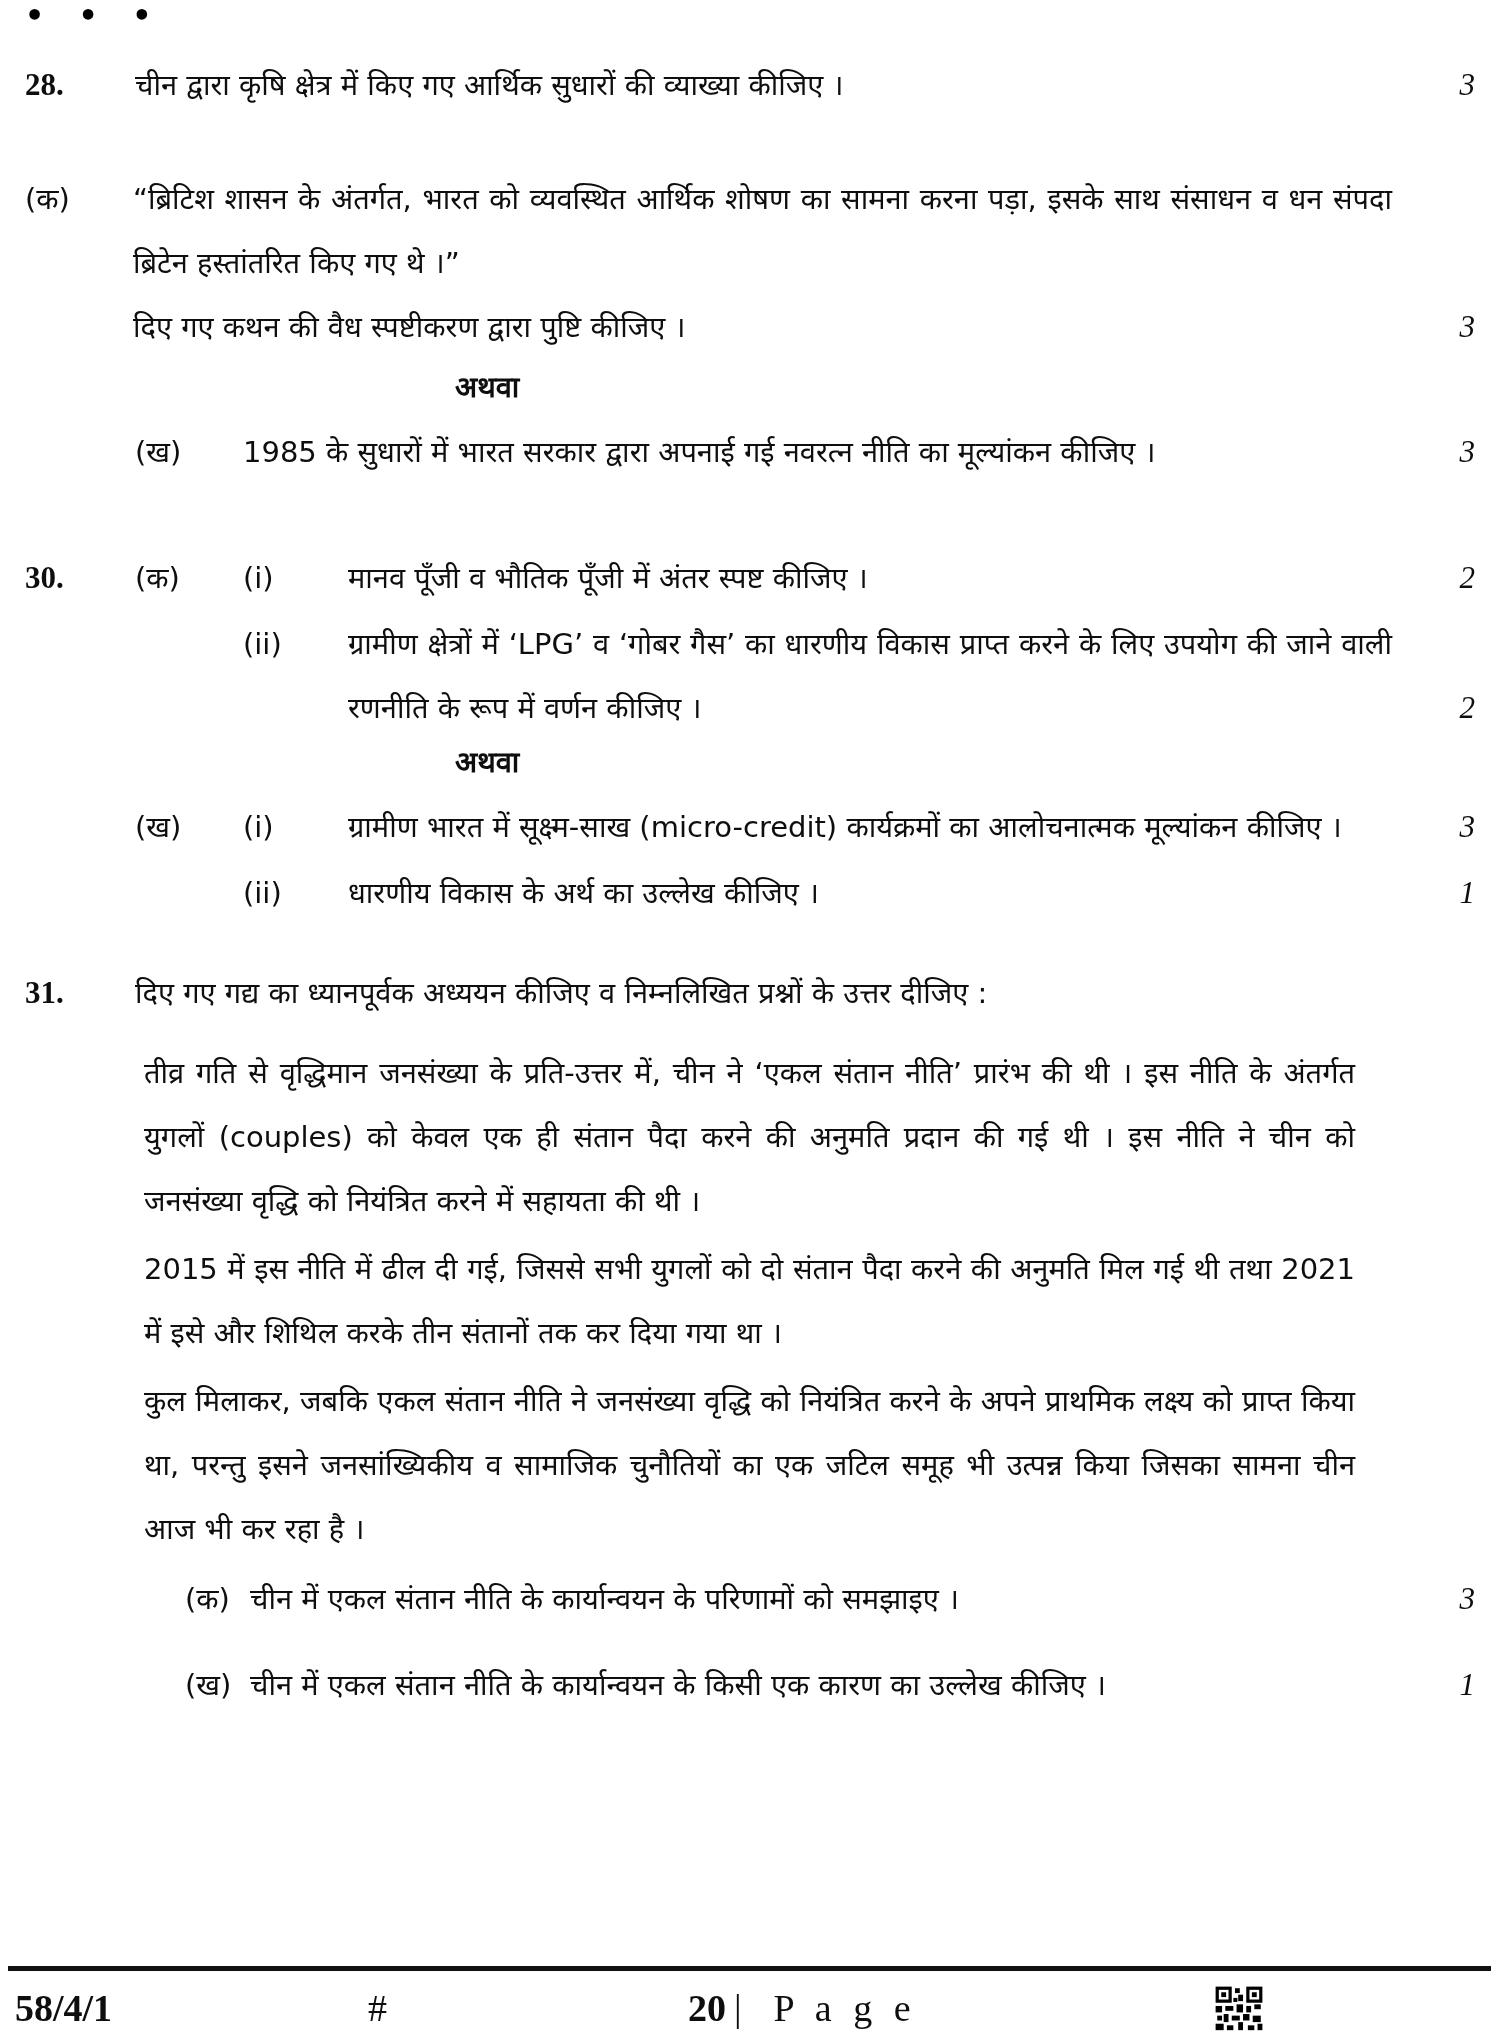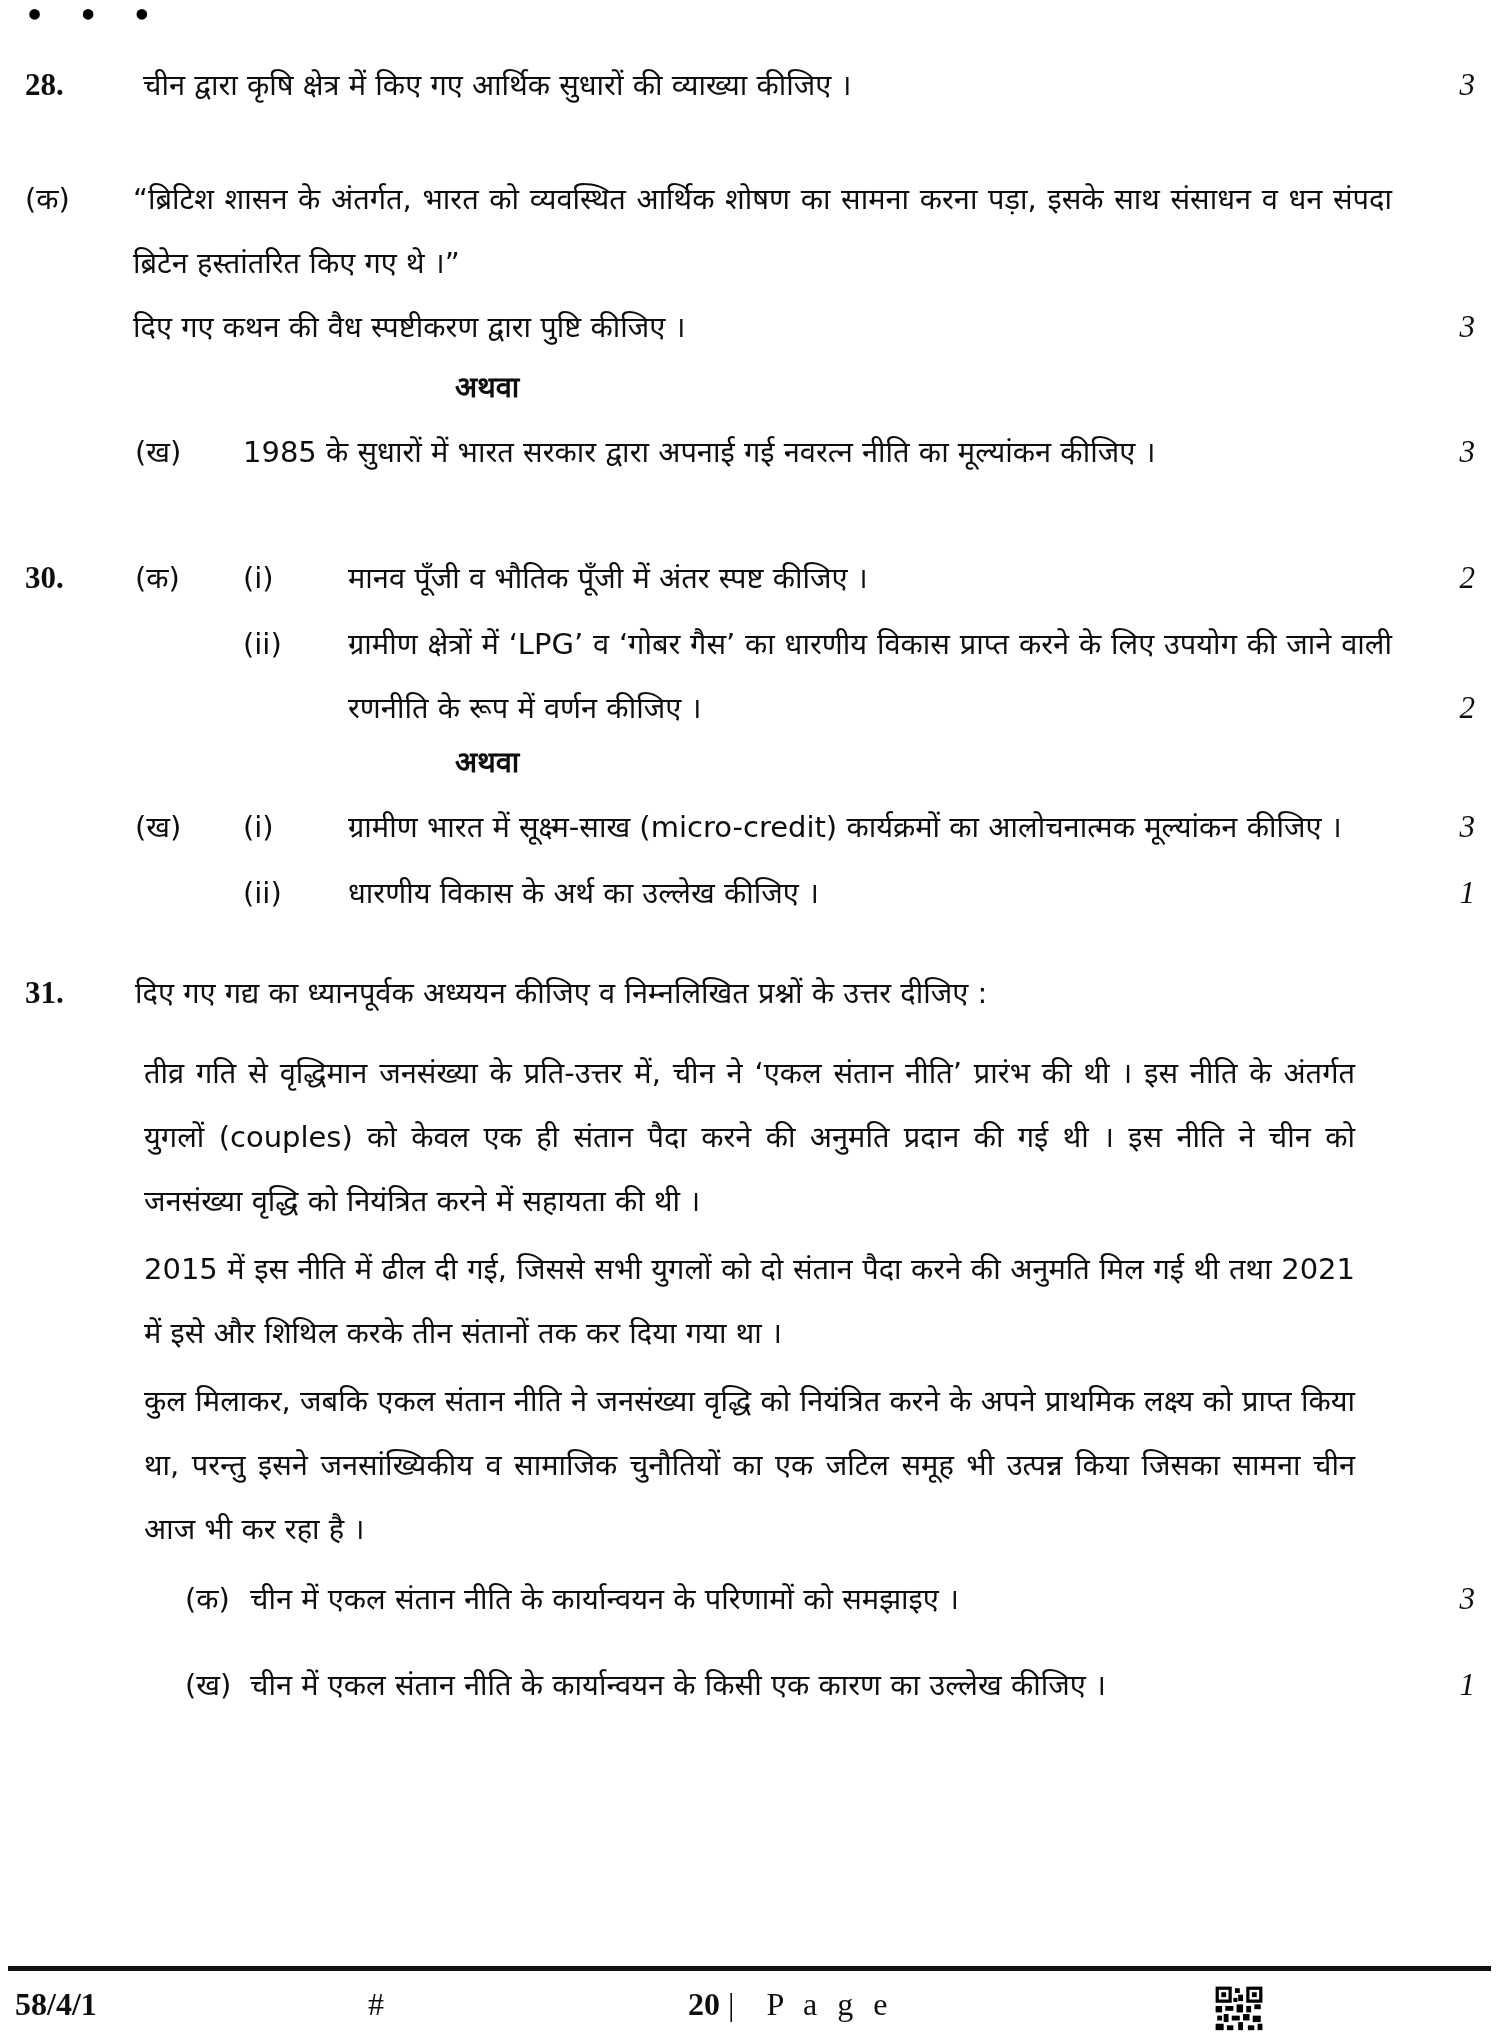--- a/index.html
+++ b/index.html
@@ -28,39 +28,39 @@
     font-family:"Liberation Serif","DejaVu Serif",serif;font-style:italic;font-size:31px;
   }
   .or-sep{font-weight:bold;margin-left:430px;line-height:45px;}
   .passage{margin-left:119px;margin-right:120px;text-align:justify;text-align-last:left;line-height:64px;}
   .q31-parts .col-marker{flex:0 0 65px;margin-left:160px;}
   .footer-rule{
     position:absolute;left:8px;right:14px;top:1966px;height:5px;background:#111;
   }
   .footer{
     position:absolute;left:0;top:1978px;width:100%;height:56px;
-    font-family:"Liberation Serif","DejaVu Serif",serif;font-size:32px;
+    font-family:"Liberation Serif","DejaVu Serif",serif;font-size:38px;
   }
   .f-code{position:absolute;left:15px;top:8px;font-weight:bold;}
   .f-hash{position:absolute;left:368px;top:8px;}
   .f-page{position:absolute;left:688px;top:8px;display:flex;align-items:flex-end;}
   .f-pnum{font-weight:bold;}
   .f-bar{margin:0 8px;font-weight:normal;}
   .f-pword{letter-spacing:6px;margin-left:24px;}
   .qr{position:absolute;left:1208px;top:7px;}
 </style>
 </head>
 <body>
 
 <div class="page">
   <div class="content">
 
     <div class="dots">• • •</div>
 
-    <div class="qrow" style="margin-top:26px;gap:8px;">
+    <div class="qrow" style="margin-top:26px;">
       <div class="col-num">28.</div>
       <div class="col-text">चीन द्वारा कृषि क्षेत्र में किए गए आर्थिक सुधारों की व्याख्या कीजिए ।</div>
       <div class="col-marks">
           <span>3</span>
         </div>
     </div>
 
     <div class="qrow" style="margin-top:50px;">
       <div class="col-marker">(क)</div>
       <div class="col-text">

